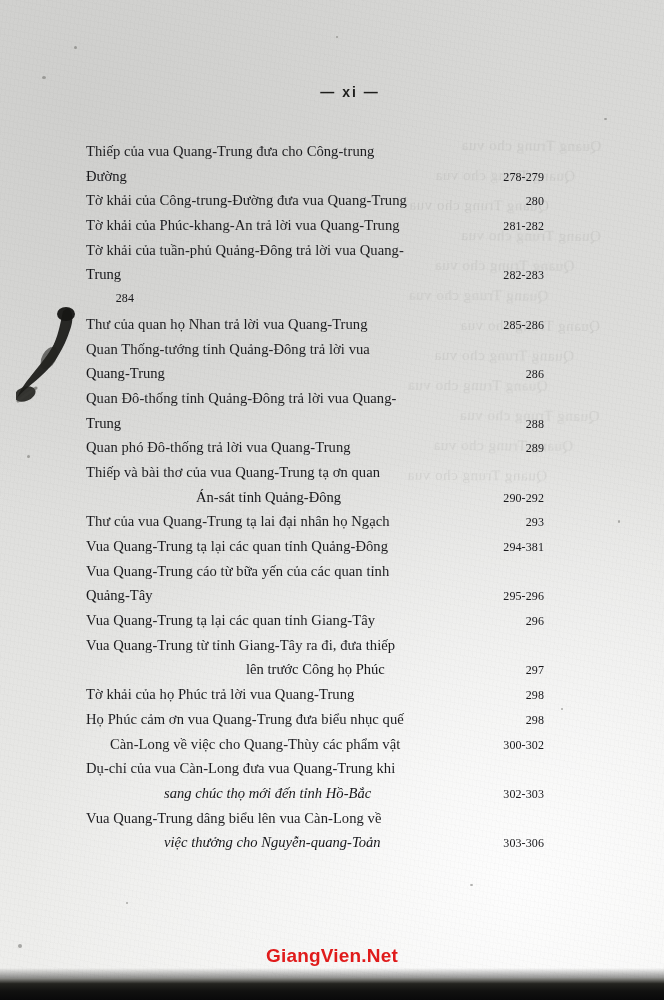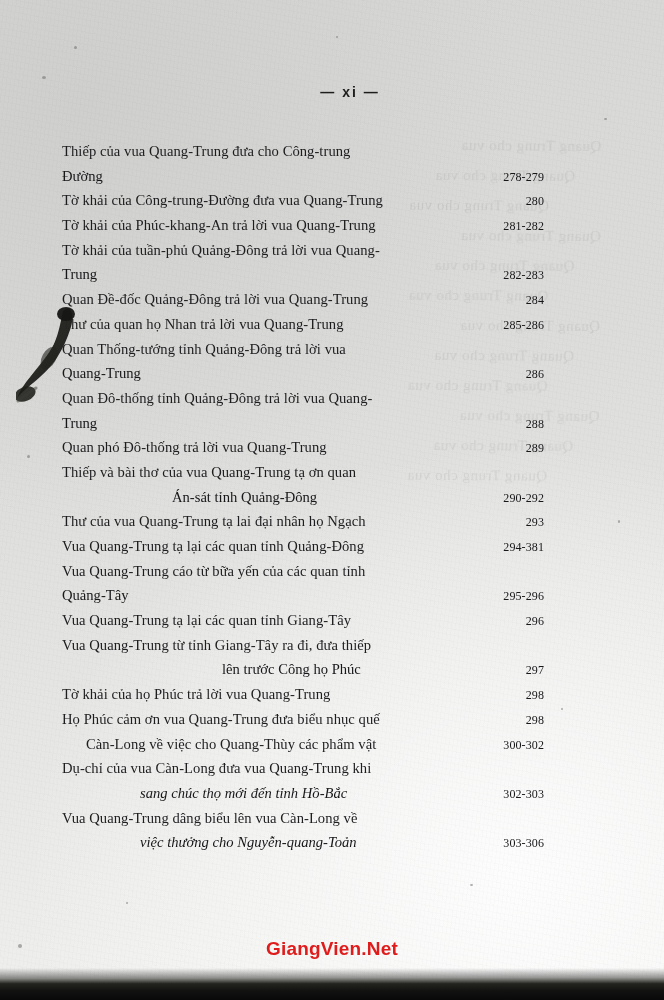--- a/index.html
+++ b/index.html
@@ -120,20 +120,21 @@
   
   .line {
     display: flex;
     align-items: baseline;
     height: 24.7px;
     white-space: nowrap;
   }
   .caption {
     flex: 1 1 auto;
     overflow: visible;
+    margin-left: 24px;
   }
   .pages {
     flex: 0 0 72px;
     text-align: right;
     font-weight: normal;
     letter-spacing: .1px;
     font-size: 12px;
   }
 
   
@@ -235,21 +236,20 @@
           <span class="caption ind-0">Tờ khải của tuần-phủ Quảng-Đông trả lời vua Quang-</span>
           <span class="pages"></span>
         </div>
         <div class="line">
           <span class="caption ind-right">Trung</span>
           <span class="pages">282-283</span>
         </div>
       </div>
       <div class="entry">
         <div class="line">
-          <span class="caption ind-0">Quan Đề-đốc Quảng-Đông trả lời  vua Quang-Trung</span>
           <span class="pages">284</span>
         </div>
       </div>
       <div class="entry">
         <div class="line">
           <span class="caption ind-0">Thư của quan  họ Nhan trả  lời vua Quang-Trung</span>
           <span class="pages">285-286</span>
         </div>
       </div>
       <div class="entry">
@@ -373,20 +373,20 @@
              C43 27 45 14 47 5 Z" fill="#1a1a18" opacity="0.93"></path>
     <path d="M49 4 C55 9 54 19 50 28 C45 39 38 50 29 60
              C21 69 12 78 5 87 C10 76 18 66 26 56
              C35 45 42 33 45 21 C47 14 48 8 49 4 Z" fill="#2a2a26" opacity="0.75"></path>
     <ellipse cx="50" cy="8" rx="9" ry="7" fill="#161614" opacity="0.95"></ellipse>
     <ellipse cx="9" cy="88" rx="11" ry="7" fill="#1c1c19" opacity="0.88" transform="rotate(-22 9 88)"></ellipse>
     <ellipse cx="33" cy="52" rx="7" ry="12" fill="#232320" opacity="0.6" transform="rotate(28 33 52)"></ellipse>
     <path d="M2 95 C8 90 14 86 20 82" stroke="#3a3a35" stroke-width="3" fill="none" opacity="0.5" stroke-linecap="round"></path>
   </svg>
 
-  <div id="watermark" style="color: rgb(224, 27, 27);">
+  <div id="watermark" style="color: rgb(224, 27, 27); margin-top: 7px;">
     <span>GiangVien.Net</span>
   </div>
 
   <div id="bottom-band-feather"></div>
   <div id="bottom-band"></div>
 
 </div>
 
 </body></html>

